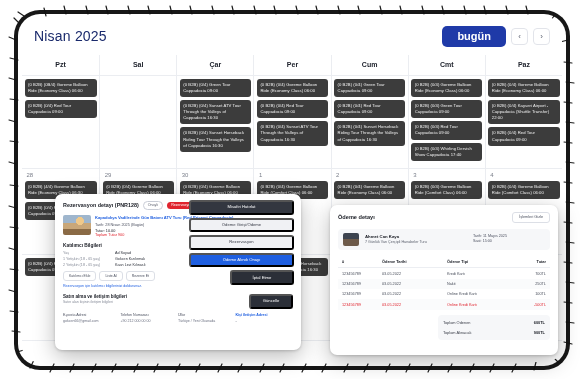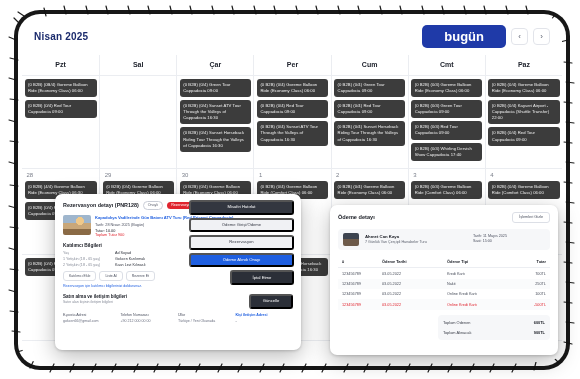--- a/index.html
+++ b/index.html
@@ -14,25 +14,25 @@
 
   
   .sketch{ position:absolute; inset:0; pointer-events:none; }
 
   
   .cal{
     position:absolute; left:22px; top:17px; width:540px; height:345px;
     background:#fff; border-radius:16px; overflow:hidden;
   }
   .cal-head{ height:38px; display:flex; align-items:center; padding:0 12px; }
-  .cal-title{ font-size:10px; font-weight:bold; color:#1a2a6c; letter-spacing:.2px; }
+  .cal-title{ font-size:14px; font-weight:normal; color:#1a2a6c; letter-spacing:.2px; }
   .cal-ctrls{ margin-left:auto; display:flex; align-items:center; gap:5px; }
   .btn-today{
-    background:#1f3aa8; color:#fff; font-size:13px; font-weight:bold;
-    padding:5px 22px; border-radius:5px; border:none; line-height:1;
+    background:#1f3aa8; color:#fff; font-size:11px; font-weight:bold;
+    padding:5px 15px; border-radius:5px; border:none; line-height:1;
   }
   .nav-btn{
     width:17px; height:17px; border:1px solid #e2e4ea; border-radius:4px;
     background:#fff; color:#5a5f6e; font-size:8px; display:flex;
     align-items:center; justify-content:center;
   }
 
   .dow-row{ display:grid; grid-template-columns:repeat(7,1fr); }
   .dow{
     text-align:center; font-size:7px; font-weight:bold; color:#20242e;

